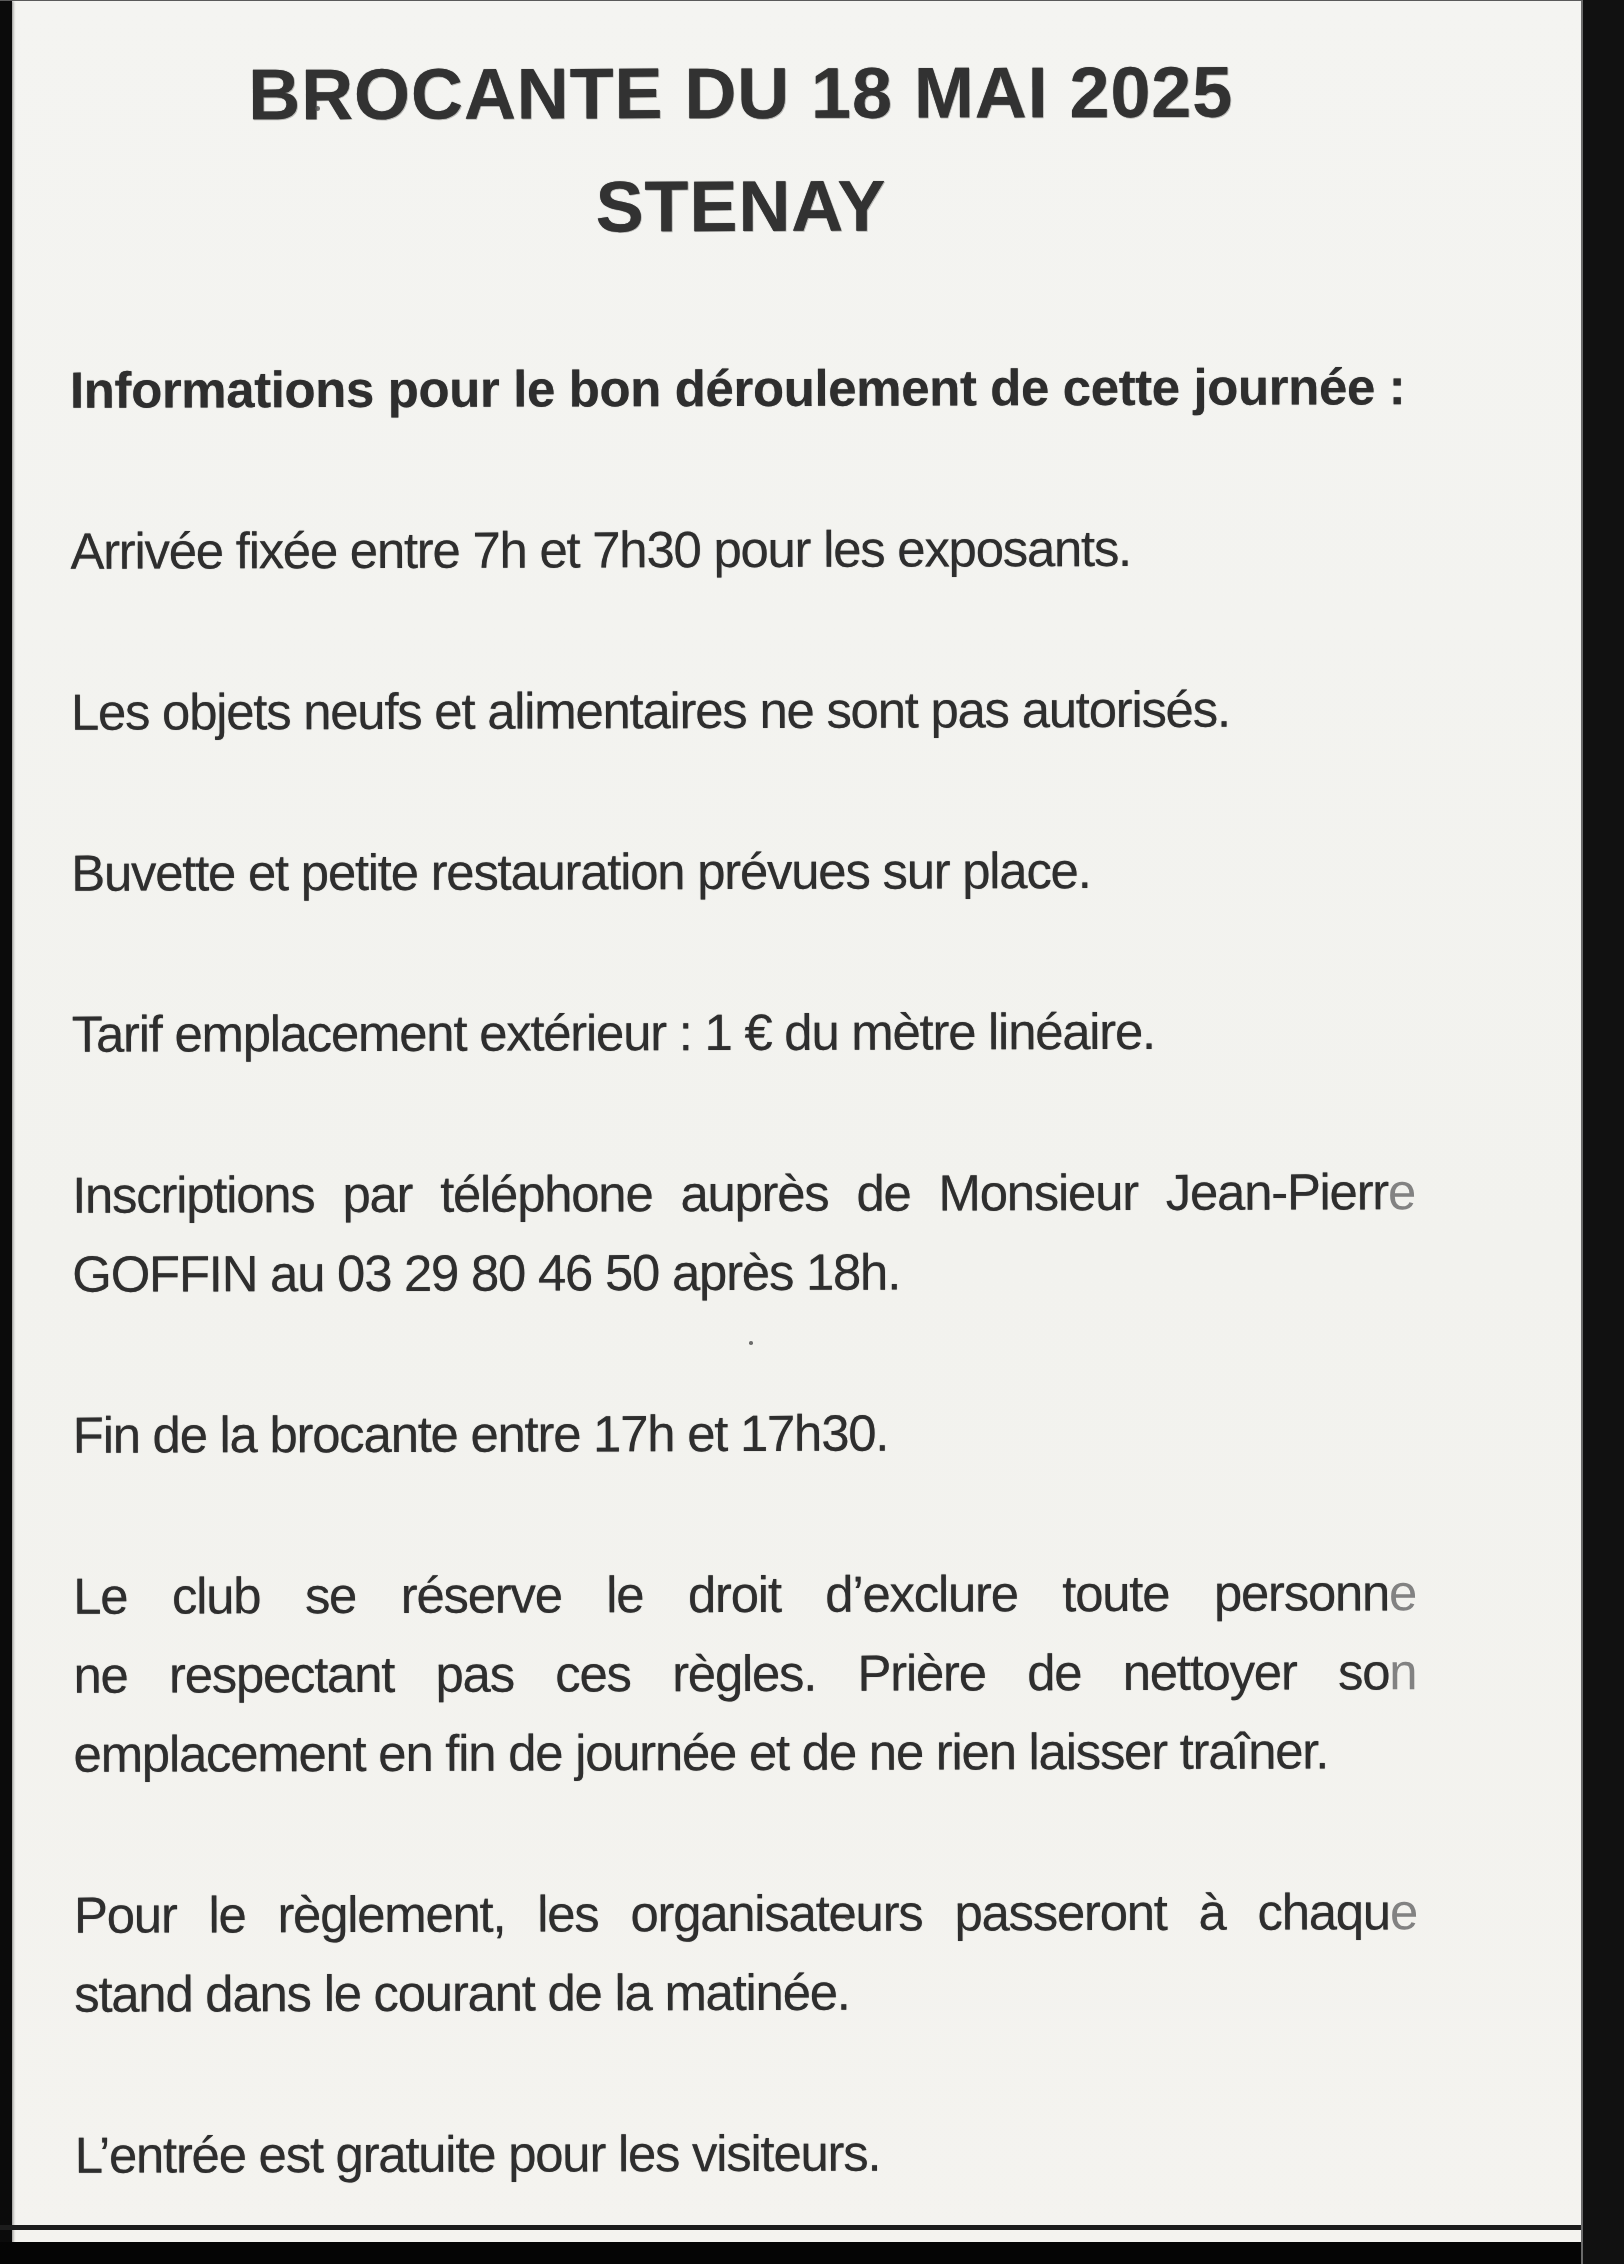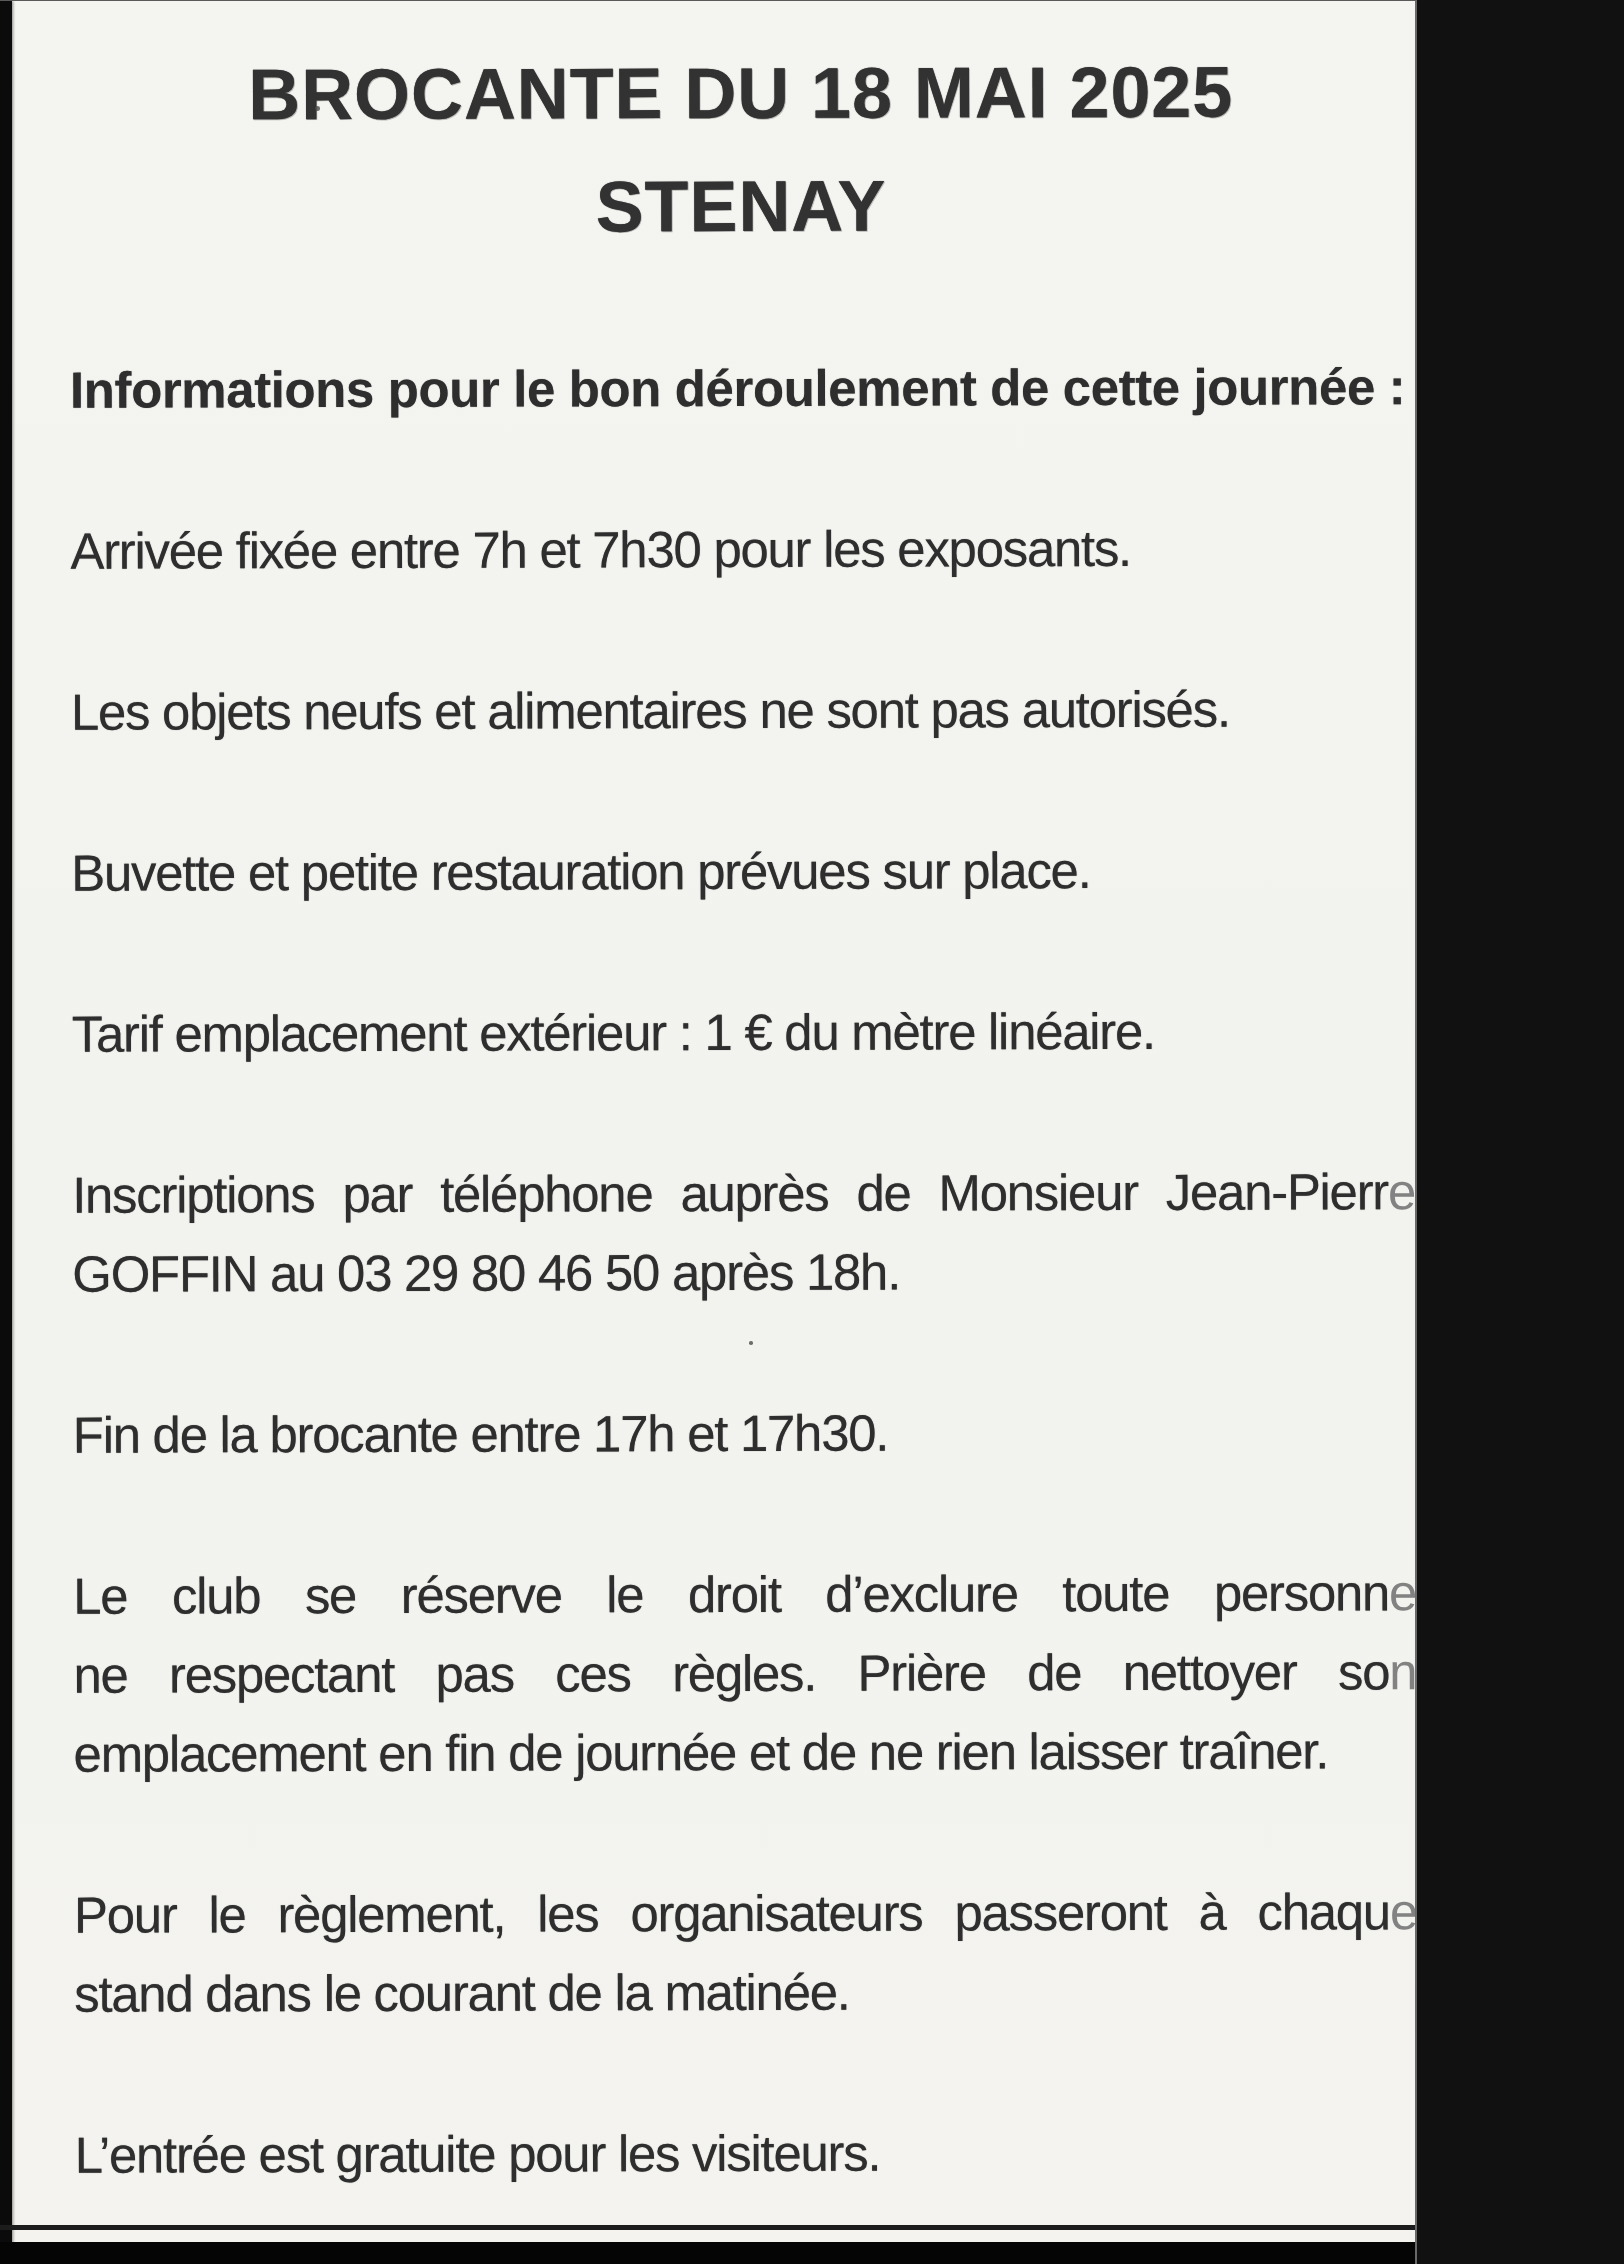--- a/index.html
+++ b/index.html
@@ -6,21 +6,21 @@
     --paper:#f3f3ef;
     --ink:#2e2e2e;
     --patched:#828282;
   }
   *{box-sizing:border-box;}
   html,body{margin:0;padding:0;background:#111;}
   body{width:1625px;height:2265px;overflow:hidden;font-family:"Liberation Sans","DejaVu Sans",sans-serif;}
 
   .page{
     position:relative;
-    width:1417px;height:2265px;
+    width:1583px;height:2265px;
     background:linear-gradient(180deg,#f4f4f1 0%,#f2f2ee 55%,#f4f3ef 100%);
     border-top:1.8px solid #5a5a5a;
     border-right:2.7px solid #6a6a6a;
     overflow:hidden;
   }
 
   
   .left-edge{
     position:absolute;left:0;top:0;bottom:0;width:11.6px;
     background:#0b0b0b;

